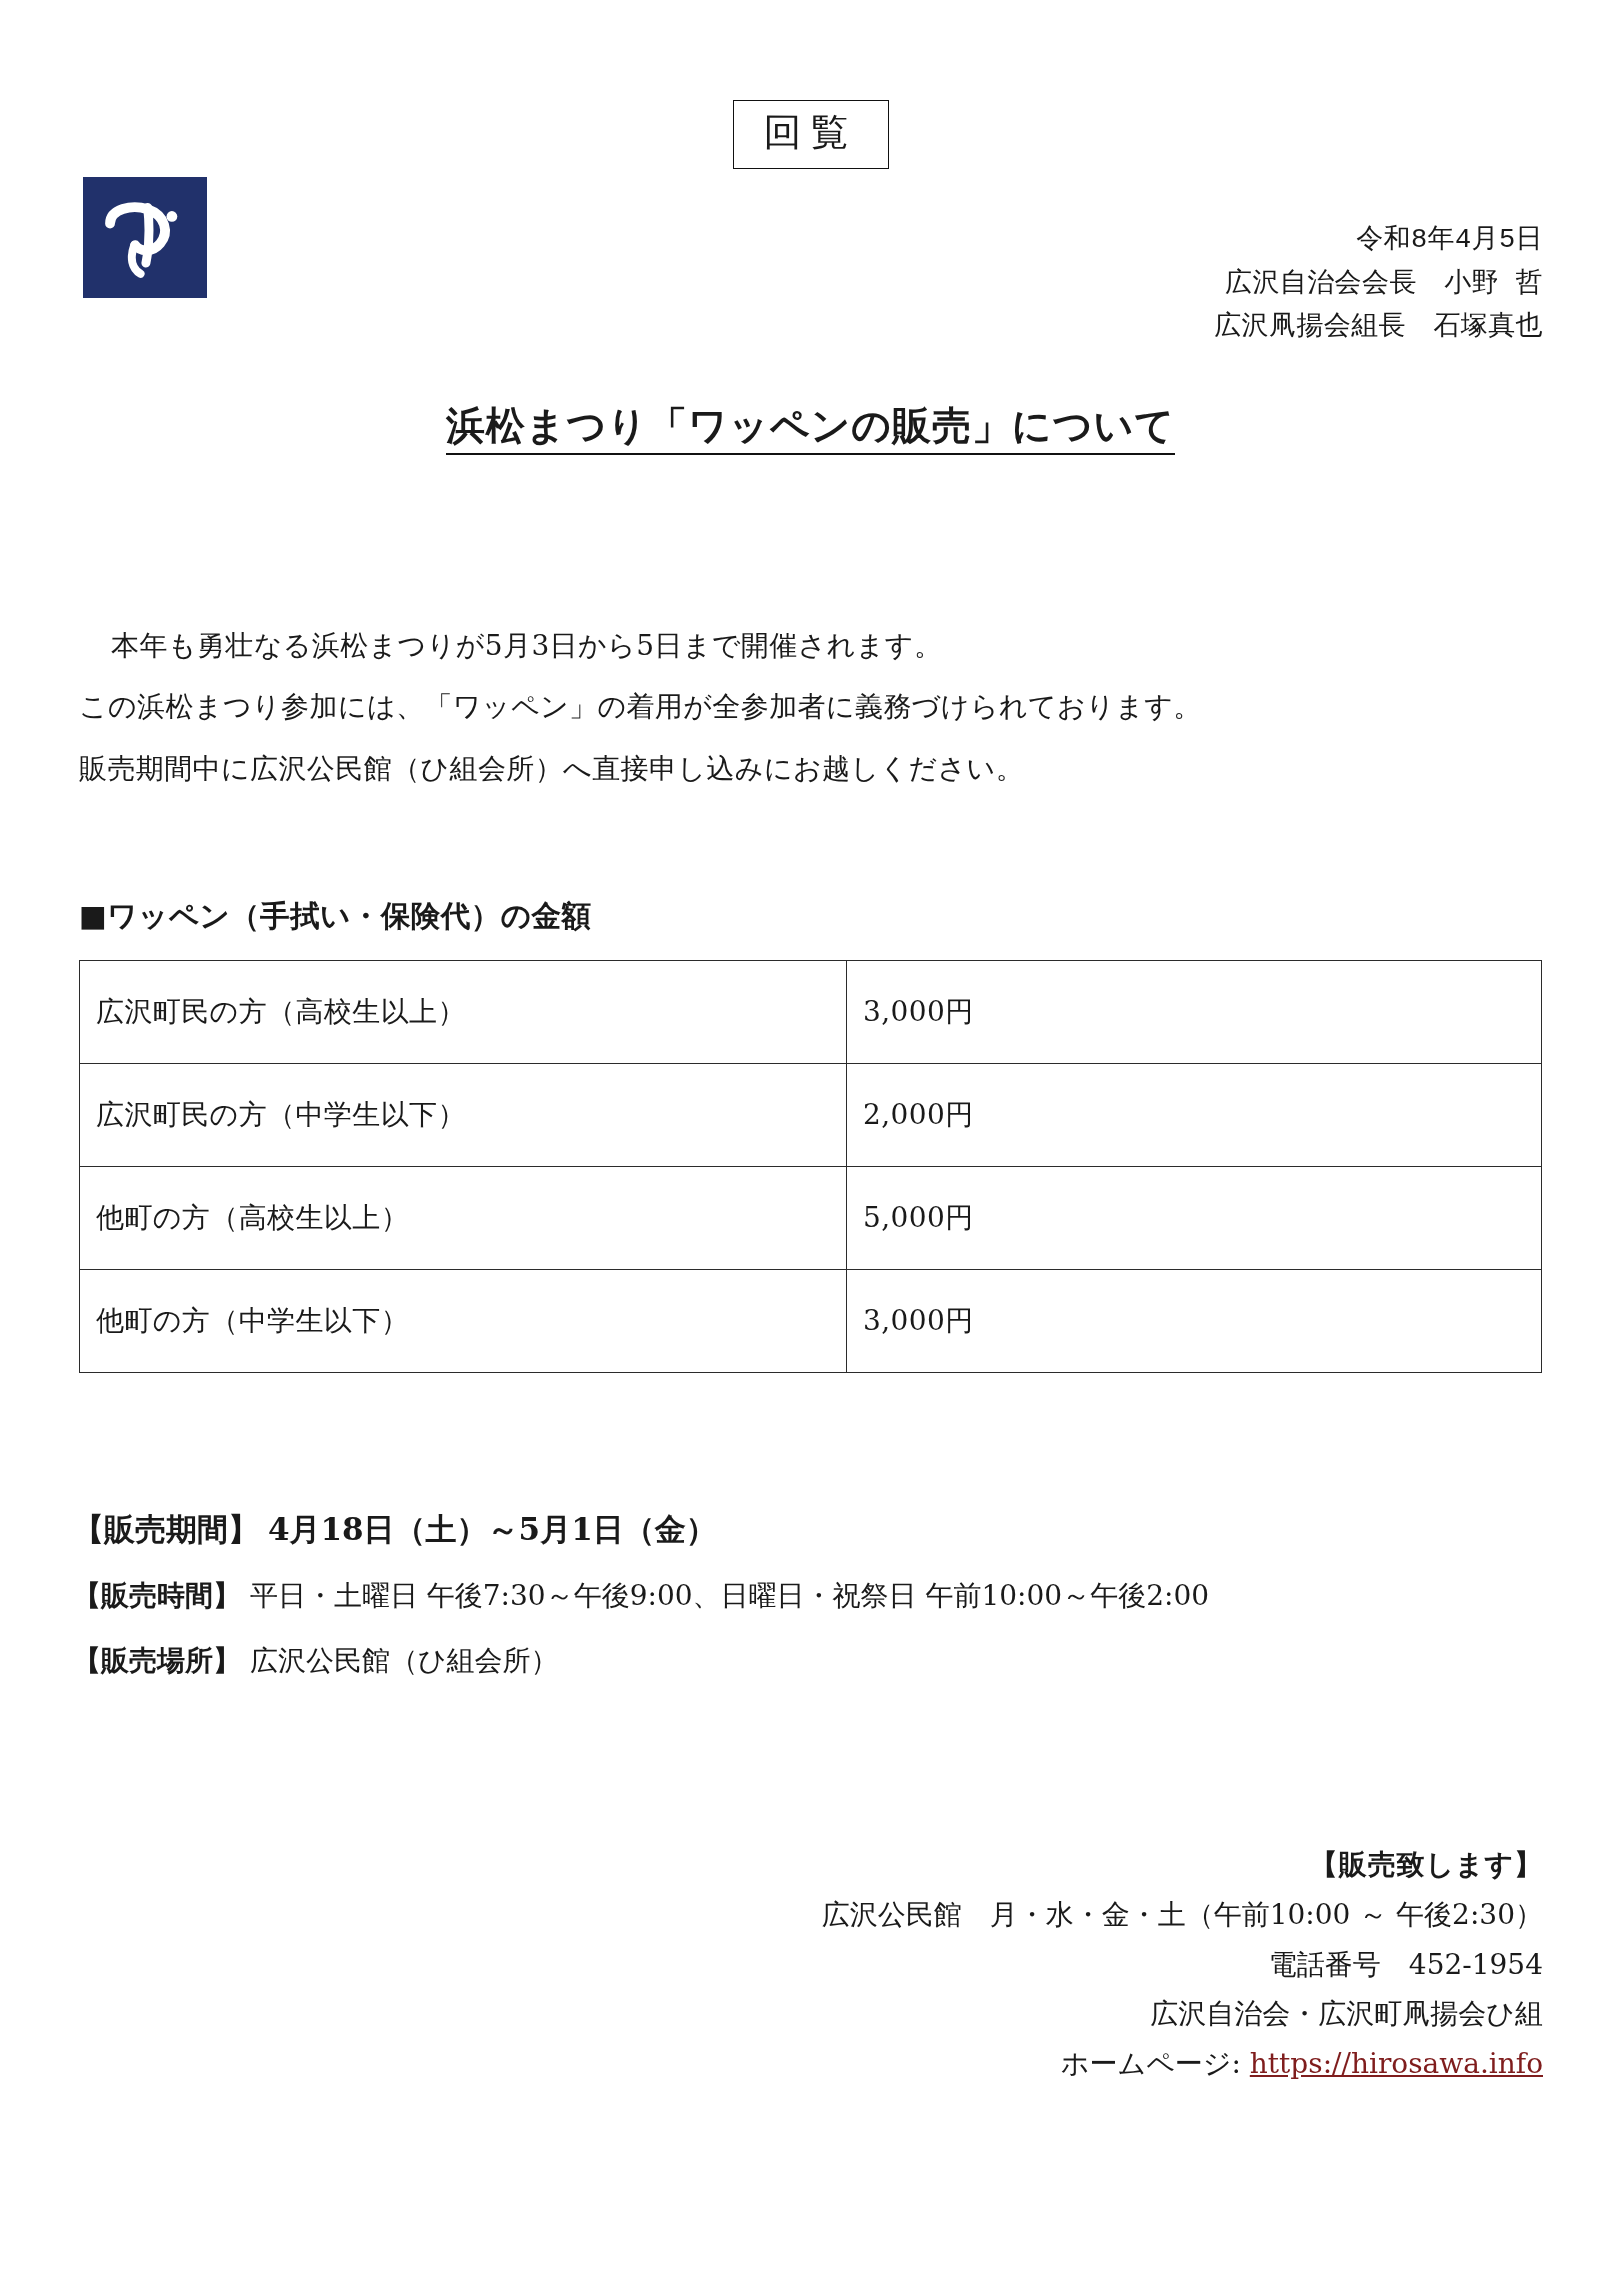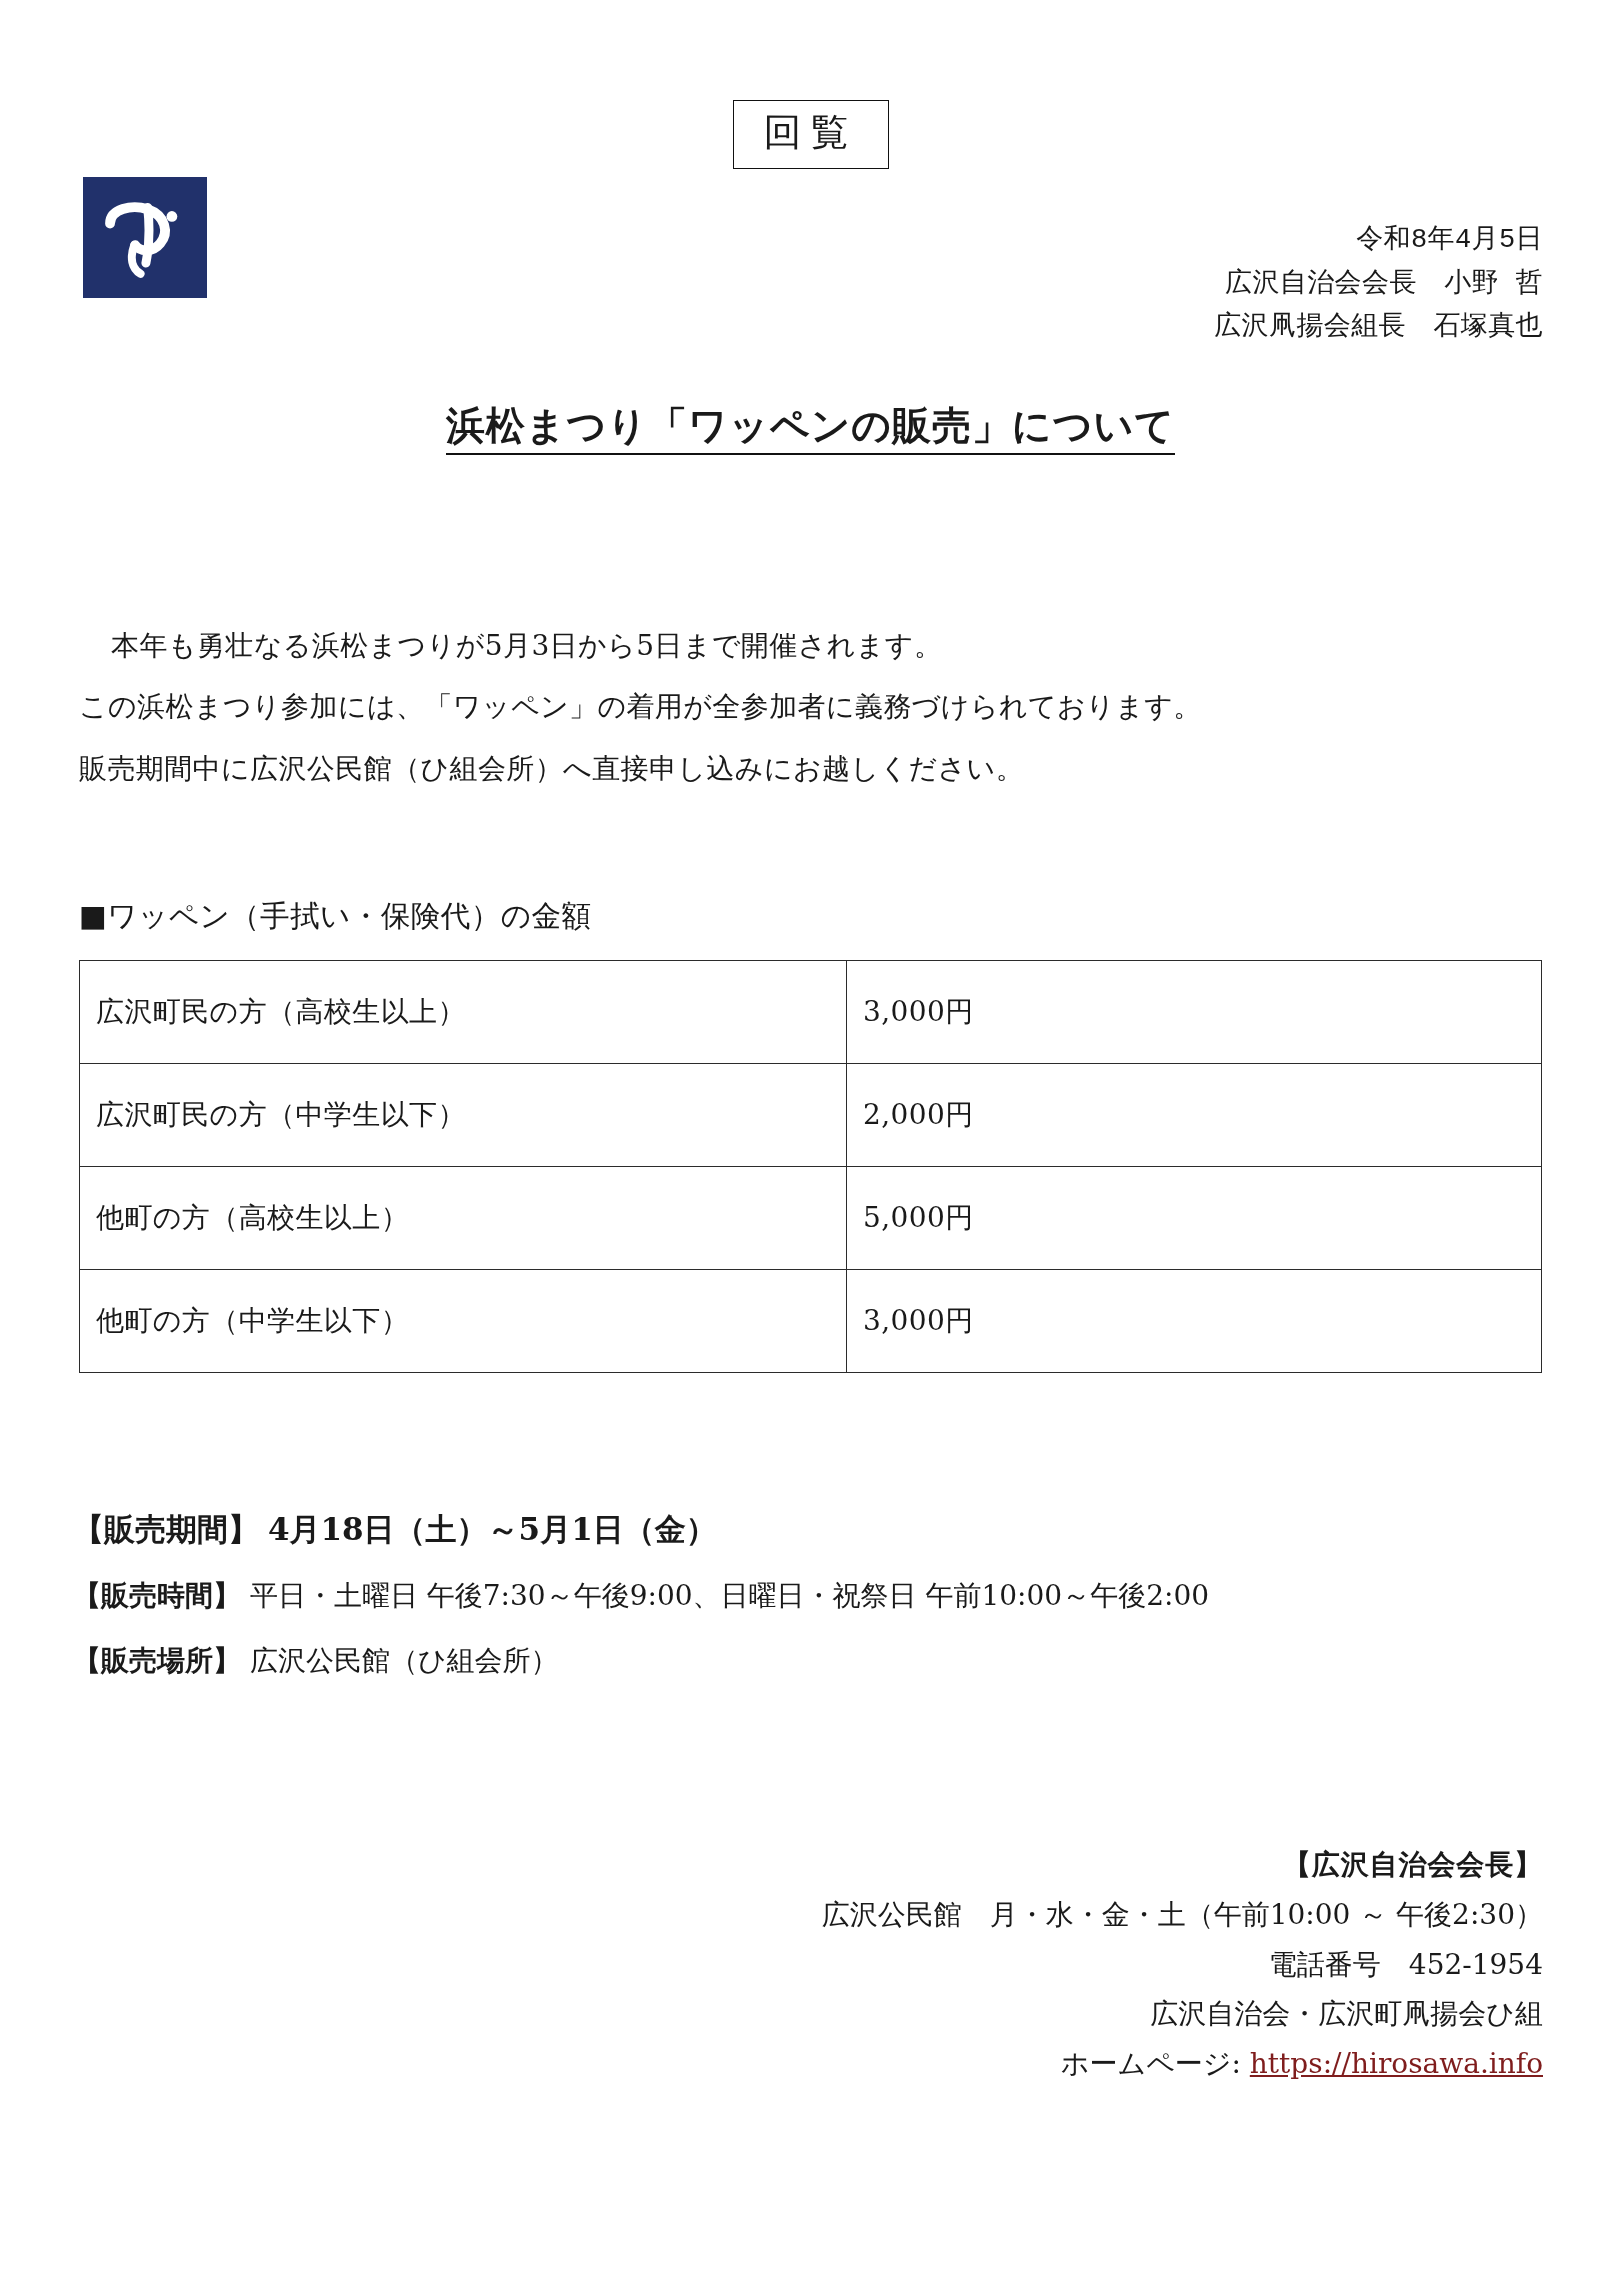--- a/index.html
+++ b/index.html
@@ -96,21 +96,21 @@
   }
   .intro p { margin: 0 0 5.4px 0; }
   .intro p.indent { text-indent: 32px; }
 
   
   .section-head {
     position: absolute;
     top: 896px;
     left: 79px;
     font-size: 29.6px;
-    font-weight: normal;
+    font-weight: bold;
     letter-spacing: 0.4px;
     font-family: "DejaVu Serif", "Liberation Serif", serif;
   }
 
   
   table.price {
     position: absolute;
     top: 960px;
     left: 79px;
     width: 1463px;
@@ -238,21 +238,21 @@
       <span class="key">【販売時間】</span>
       <span>平日・土曜日 午後7:30～午後9:00、日曜日・祝祭日 午前10:00～午後2:00</span>
     </div>
     <div class="row">
       <span class="key">【販売場所】</span>
       <span>広沢公民館（ひ組会所）</span>
     </div>
   </div>
 
   <div class="contact">
-    <div class="title">【広沢自治会会長】</div>
+    <div class="title">【販売致します】</div>
     <div>広沢公民館　月・水・金・土（午前10:00 ～ 午後2:30）</div>
     <div>電話番号　452-1954</div>
     <div>広沢自治会・広沢町凧揚会ひ組</div>
     <div>
       <span>ホームページ: </span><a href="#">https://hirosawa.info</a>
     </div>
   </div>
 
 </div>
 

